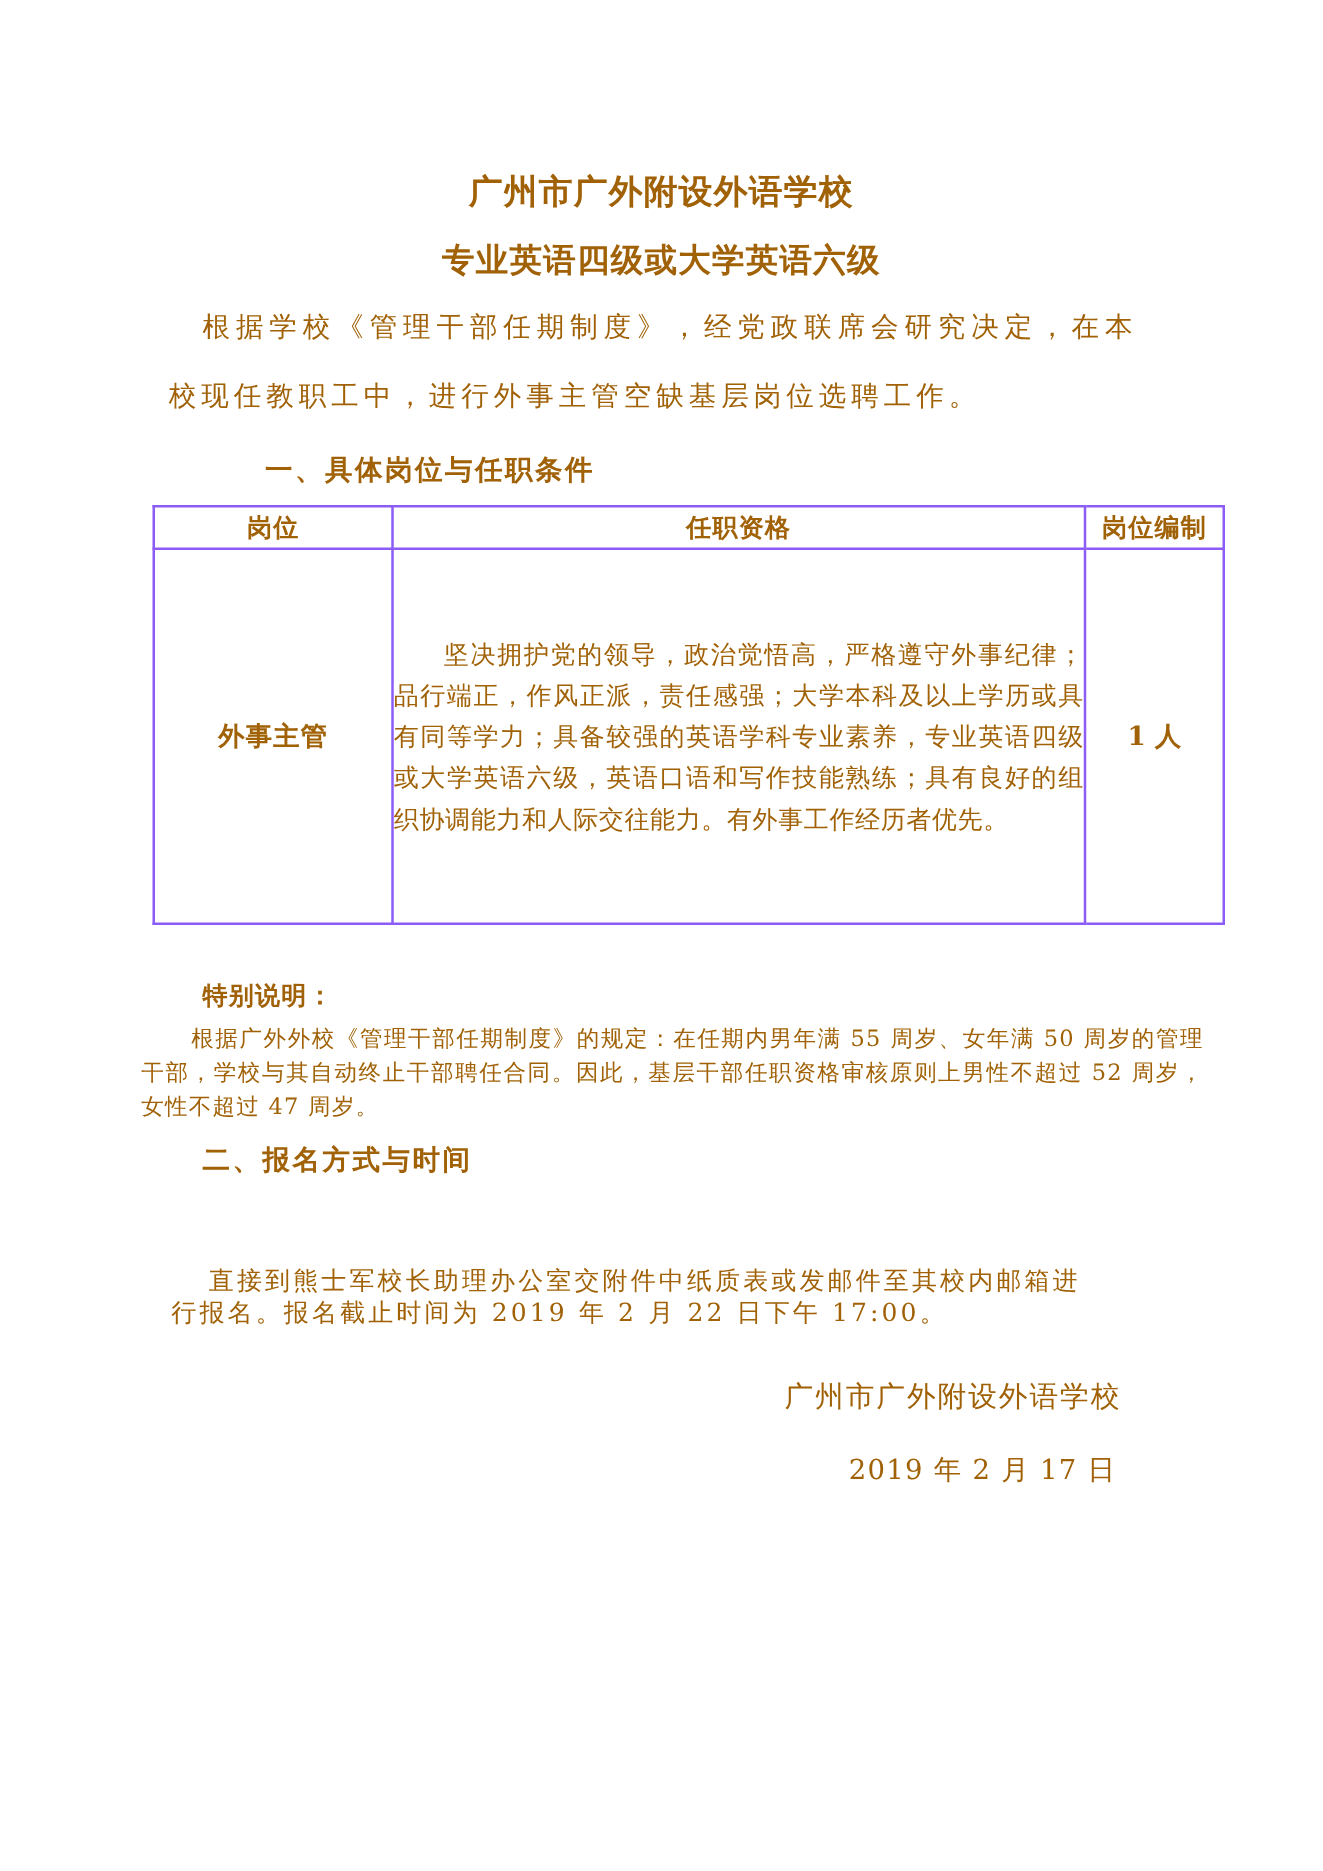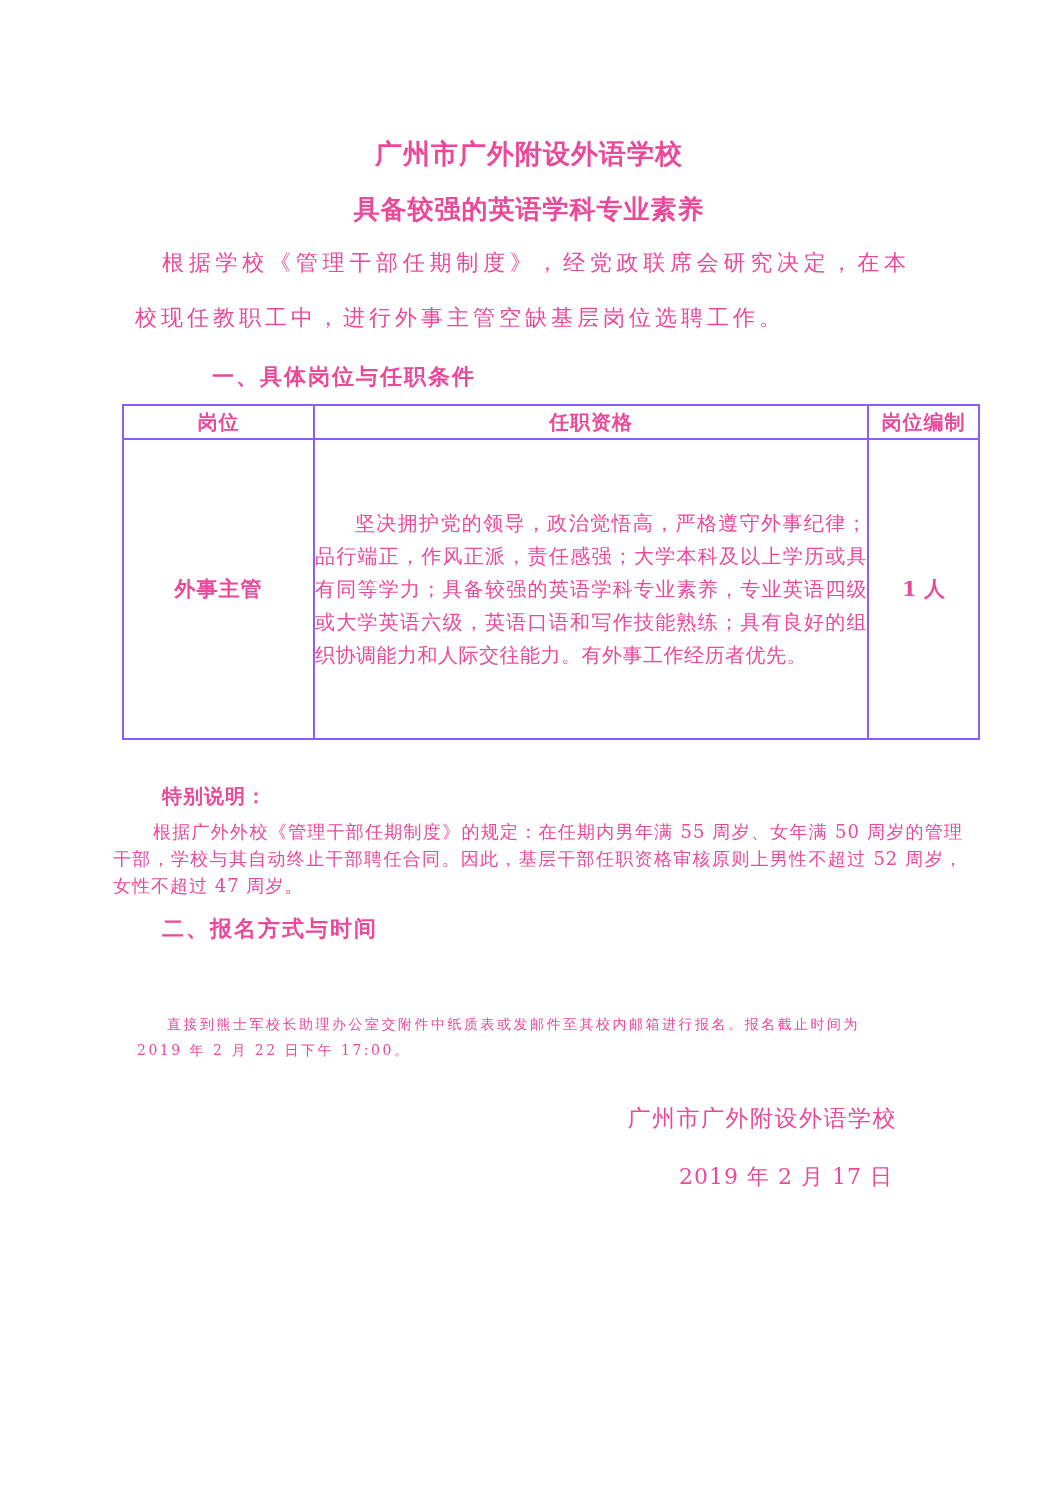--- a/index.html
+++ b/index.html
@@ -3,21 +3,21 @@
 <meta charset="utf-8">
 <style>
   * { box-sizing: border-box; }
   html, body { margin: 0; padding: 0; background: #ffffff; }
   .page {
     position: relative;
     width: 1058px;
     height: 1497px;
     margin: 0;
     background: #ffffff;
-    color: #ec4899;
+    color: #a16207;
     font-family: "DejaVu Serif", "Liberation Serif", serif;
     overflow: hidden;
     padding-top: 138px;
   }
   .doc-title-1 {
     margin: 0;
     font-size: 27px;
     font-weight: 700;
     line-height: 32px;
     text-align: center;
@@ -105,21 +105,21 @@
   .note-para {
     margin: 10px 95px 0 113px;
     font-size: 18px;
     line-height: 27px;
     text-indent: 40px;
     text-align: justify;
     letter-spacing: 1px;
   }
   .apply-para {
     margin: 70px 176px 0 137px;
-    font-size: 14px;
+    font-size: 20px;
     line-height: 26px;
     text-indent: 30px;
     letter-spacing: 2.5px;
   }
   .sign-school {
     margin: 40px 161px 0 0;
     font-size: 23px;
     line-height: 30px;
     text-align: right;
     letter-spacing: 1.5px;
@@ -132,21 +132,21 @@
     letter-spacing: 1px;
   }
 </style>
 </head>
 <body>
 
 <div class="page">
 
   <h1 class="doc-title-1">广州市广外附设外语学校</h1>
 
-  <h1 class="doc-title-2">具备较强的英语学科专业素养</h1>
+  <h1 class="doc-title-2">专业英语四级或大学英语六级</h1>
 
   <p class="intro-para">根据学校《管理干部任期制度》，经党政联席会研究决定，在本校现任教职工中，进行外事主管空缺基层岗位选聘工作。</p>
 
   <h2 class="section-heading h-section-1">一、具体岗位与任职条件</h2>
 
   <table class="job-table">
     <colgroup>
       <col class="col-1">
       <col class="col-2">
       <col class="col-3">

